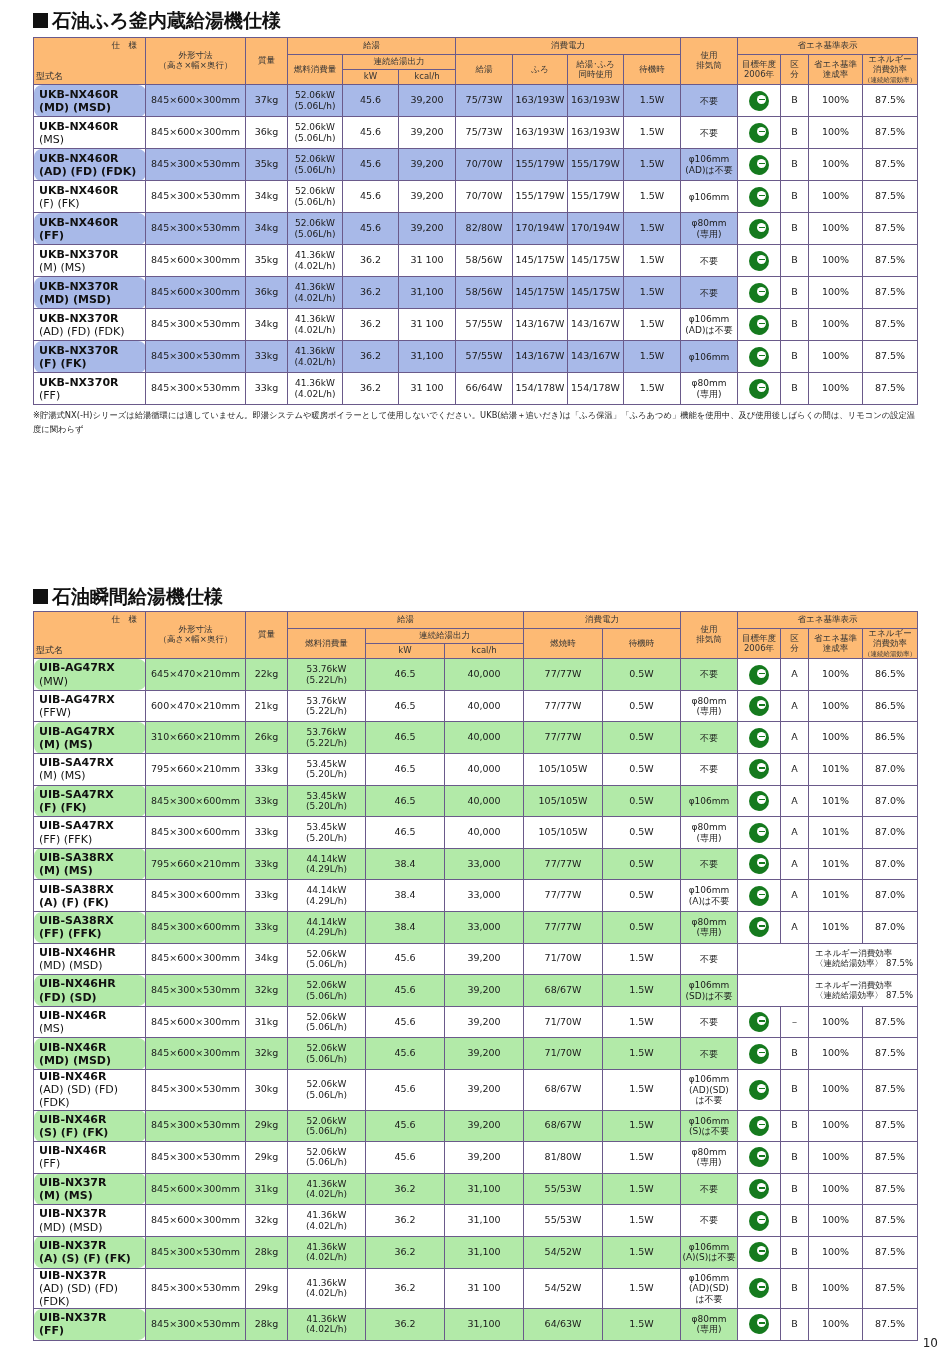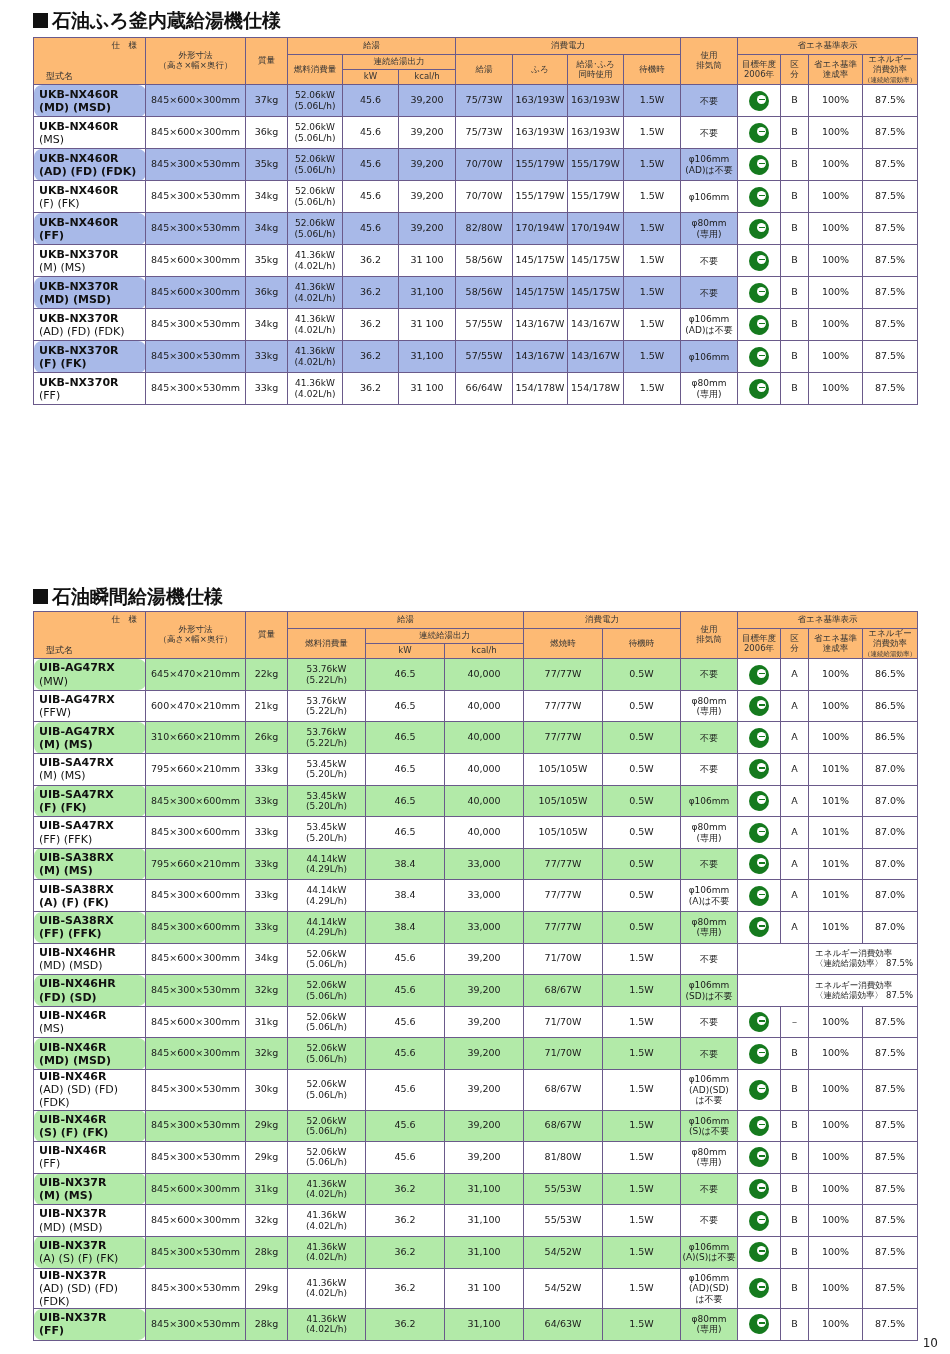--- a/index.html
+++ b/index.html
@@ -6,21 +6,21 @@
   body { width:950px; height:1354px; position:relative; font-family:"DejaVu Sans","Liberation Sans",sans-serif; color:#1a1a1a; overflow:hidden; }
   .section-title { position:absolute; left:33px; font-size:19px; font-weight:bold; letter-spacing:0px; color:#111; }
   .section-title .sq { display:inline-block; width:15px; height:15px; background:#111; margin-right:4px; vertical-align:-1px; }
   table.spec { position:absolute; left:33px; border-collapse:collapse; table-layout:fixed; font-size:9.5px; }
   table.spec td, table.spec th { border:1px solid #6a5a8a; text-align:center; vertical-align:middle; padding:0; line-height:1.15; overflow:hidden; }
   table.spec th { background:#fdba74; font-weight:normal; color:#333; font-size:8.5px; }
   table.spec td.model { text-align:left; padding-left:5px; font-size:11px; font-weight:bold; color:#111; line-height:1.2;border-radius:8px; }
   table.spec td.small { font-size:9px; }
   th.diag { position:relative; background:linear-gradient(to top right, #d9aec4 calc(50% - 0.7px), #6a5a8a calc(50%), #d9aec4 calc(50% + 0.7px)); }
   th.diag .tr { position:absolute; right:8px; top:3px; }
-  th.diag .bl { position:absolute; left:12px; bottom:3px; font-size:9px; }
+  th.diag .bl { position:absolute; left:2px; bottom:3px; font-size:9px; }
   tr.hl-blue td.c { background:#a8b9e8; }
   tr.hl-green td.c { background:#b2eaa8; }
   tr.row td { background:#fff; }
   tr.row td.eco-cell { background:#fff; }
   .eco-icon { display:inline-block; width:20px; height:20px; border-radius:50%; background:#157a1e; position:relative; vertical-align:middle; }
   .eco-icon::after { content:""; position:absolute; left:8px; top:4px; width:9px; height:9px; border-radius:50%; background:#fff; }
   .eco-icon::before { content:""; position:absolute; left:10px; top:8px; width:6px; height:1.5px; background:#157a1e; z-index:2; }
   .note { position:absolute; left:33px; top:408px; width:890px; font-size:8.3px; line-height:14px; color:#222; }
   .note .l2 { padding-left:12px; }
   .page-num { position:absolute; right:12px; top:1336px; font-size:12px; color:#222; }
@@ -320,20 +320,21 @@
 (専用)</td>
         <td class="eco-cell"><span class="eco-icon"></span></td>
         <td>B</td>
         <td>100%</td>
         <td>87.5%</td>
       </tr>
     </tbody>
 </table>
 
 <div class="note">
+  <div>※貯湯式NX(-H)シリーズは給湯循環には適していません。即湯システムや暖房ボイラーとして使用しないでください。UKB(給湯＋追いだき)は「ふろ保温」「ふろあつめ」機能を使用中、及び使用後しばらくの間は、リモコンの設定温度に関わらず</div>
 </div>
 
 <div class="section-title" style="top:584px;">
   <span class="sq"></span><span>石油瞬間給湯機仕様</span>
 </div>
 
 <table class="spec" id="t2" style="top:611px; width:884px;">
   <colgroup>
     <col style="width:112px">
       <col style="width:100px">
@@ -768,21 +769,21 @@
         <td class="c">1.5W</td>
         <td class="small c" style="white-space: pre-line;">不要</td>
         <td class="eco-cell"><span class="eco-icon"></span></td>
         <td>B</td>
         <td>100%</td>
         <td>87.5%</td>
       </tr>
       <tr class="row hl-green" style="height: 31.6px;">
         <td class="model c">
           <div>UIB-NX37R</div>
-          <div style="font-weight: normal; font-size: 11px;">(A) (S) (F) (FK)</div>
+          <div style="font-weight: bold; font-size: 11px;">(A) (S) (F) (FK)</div>
         </td>
         <td class="c">845×300×530mm</td>
         <td class="c">28kg</td>
         <td class="small c">
           <div>41.36kW</div>
           <div>(4.02L/h)</div>
         </td>
         <td class="c">36.2</td>
         <td class="c">31,100</td>
         <td class="c">54/52W</td>

